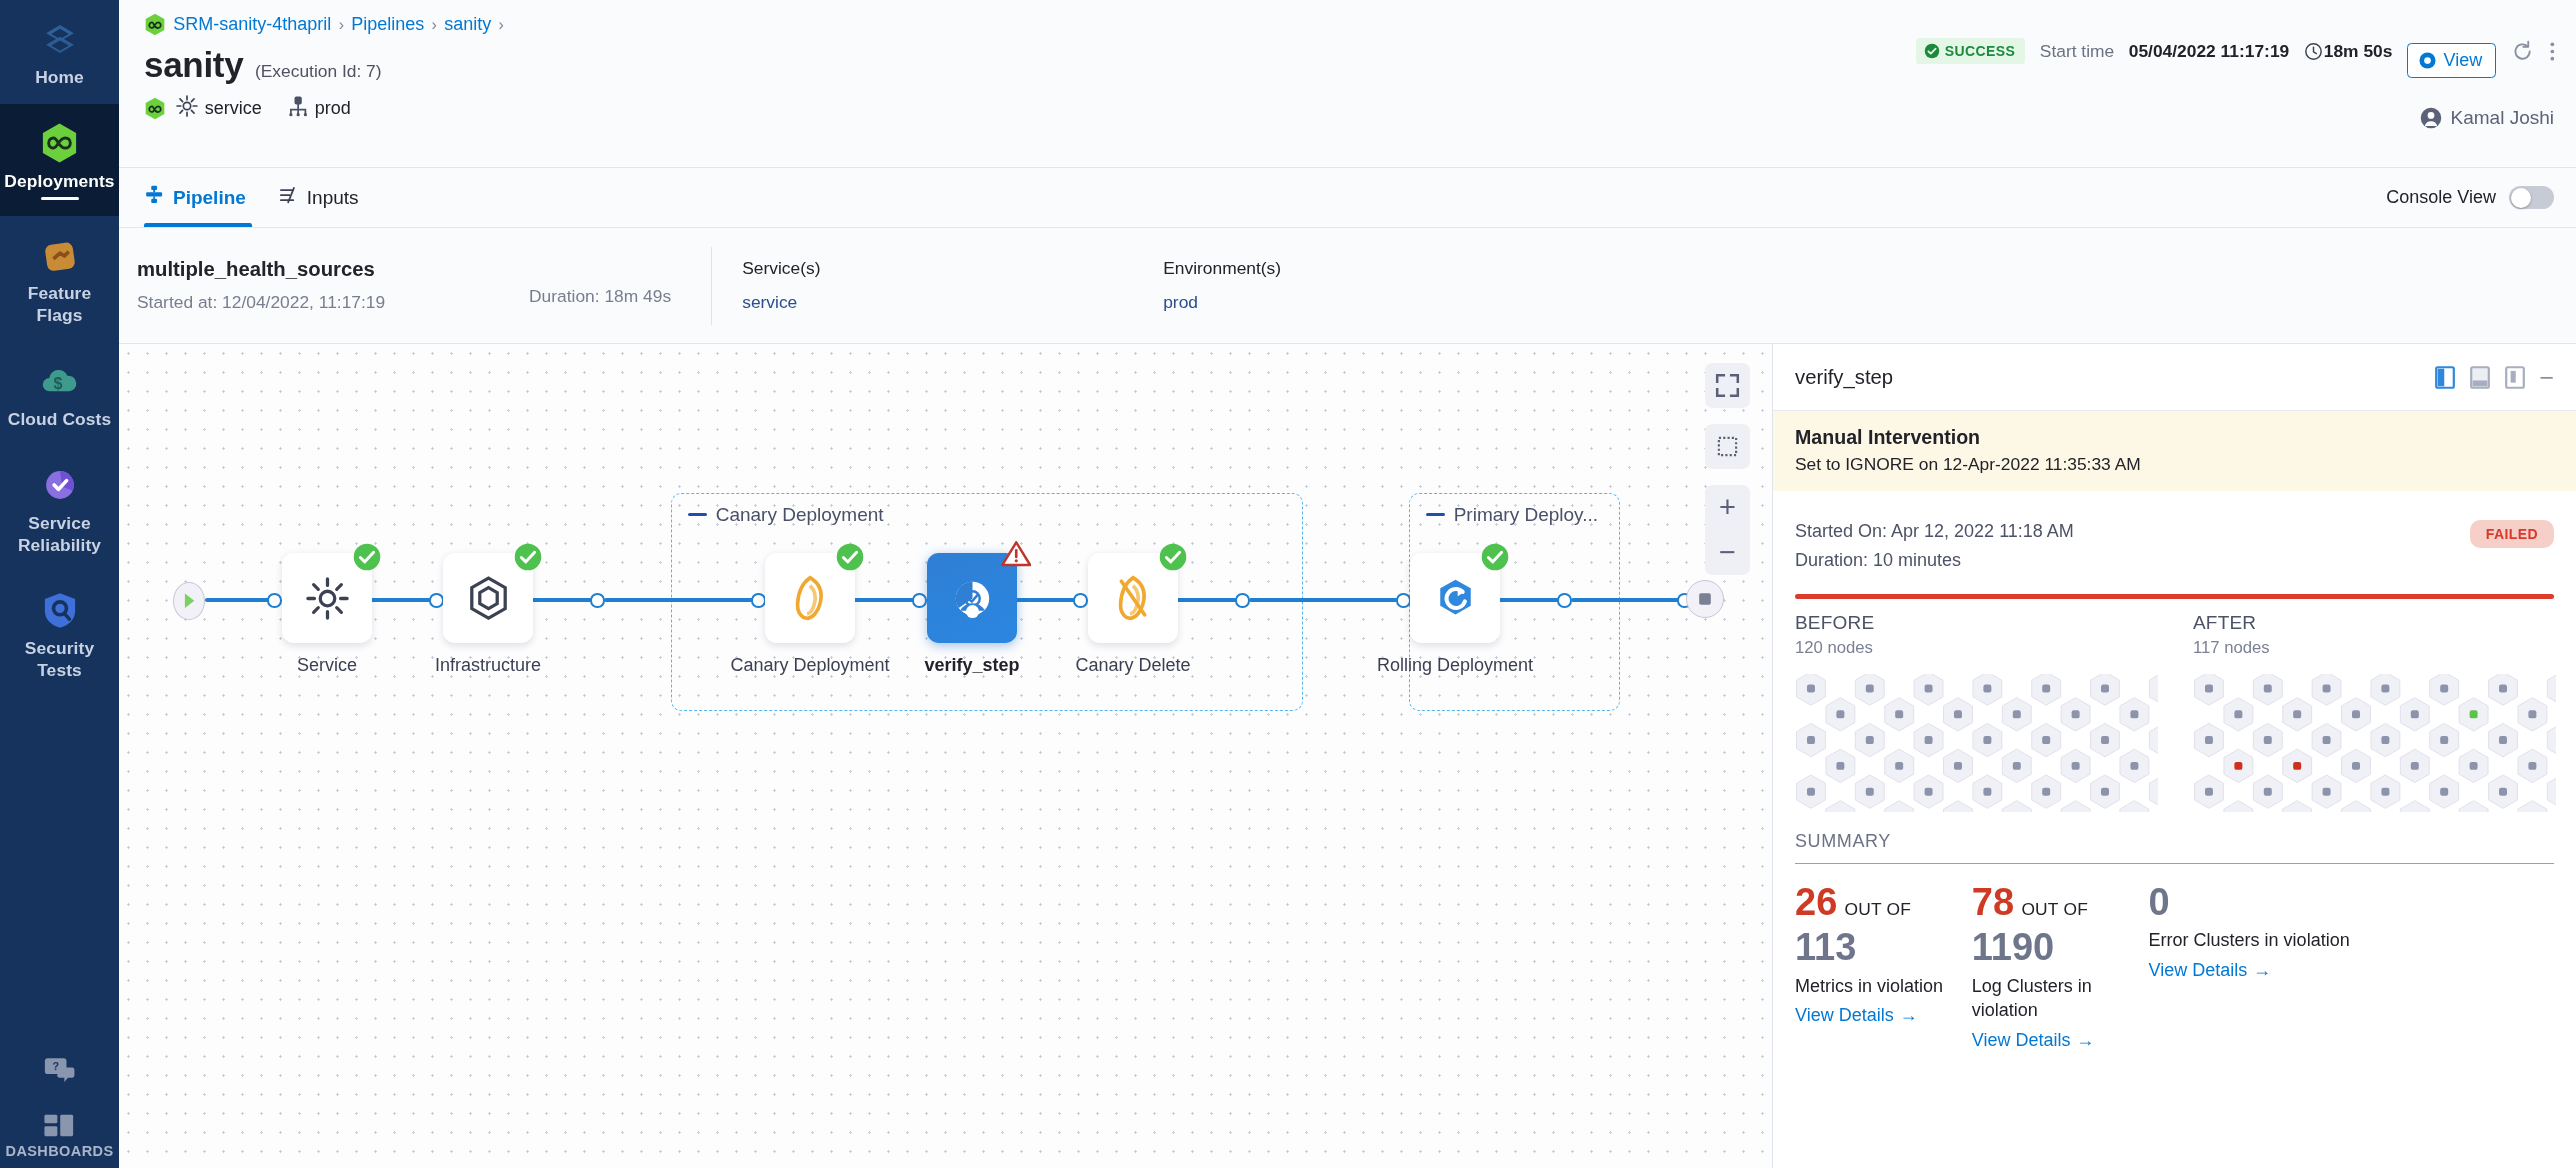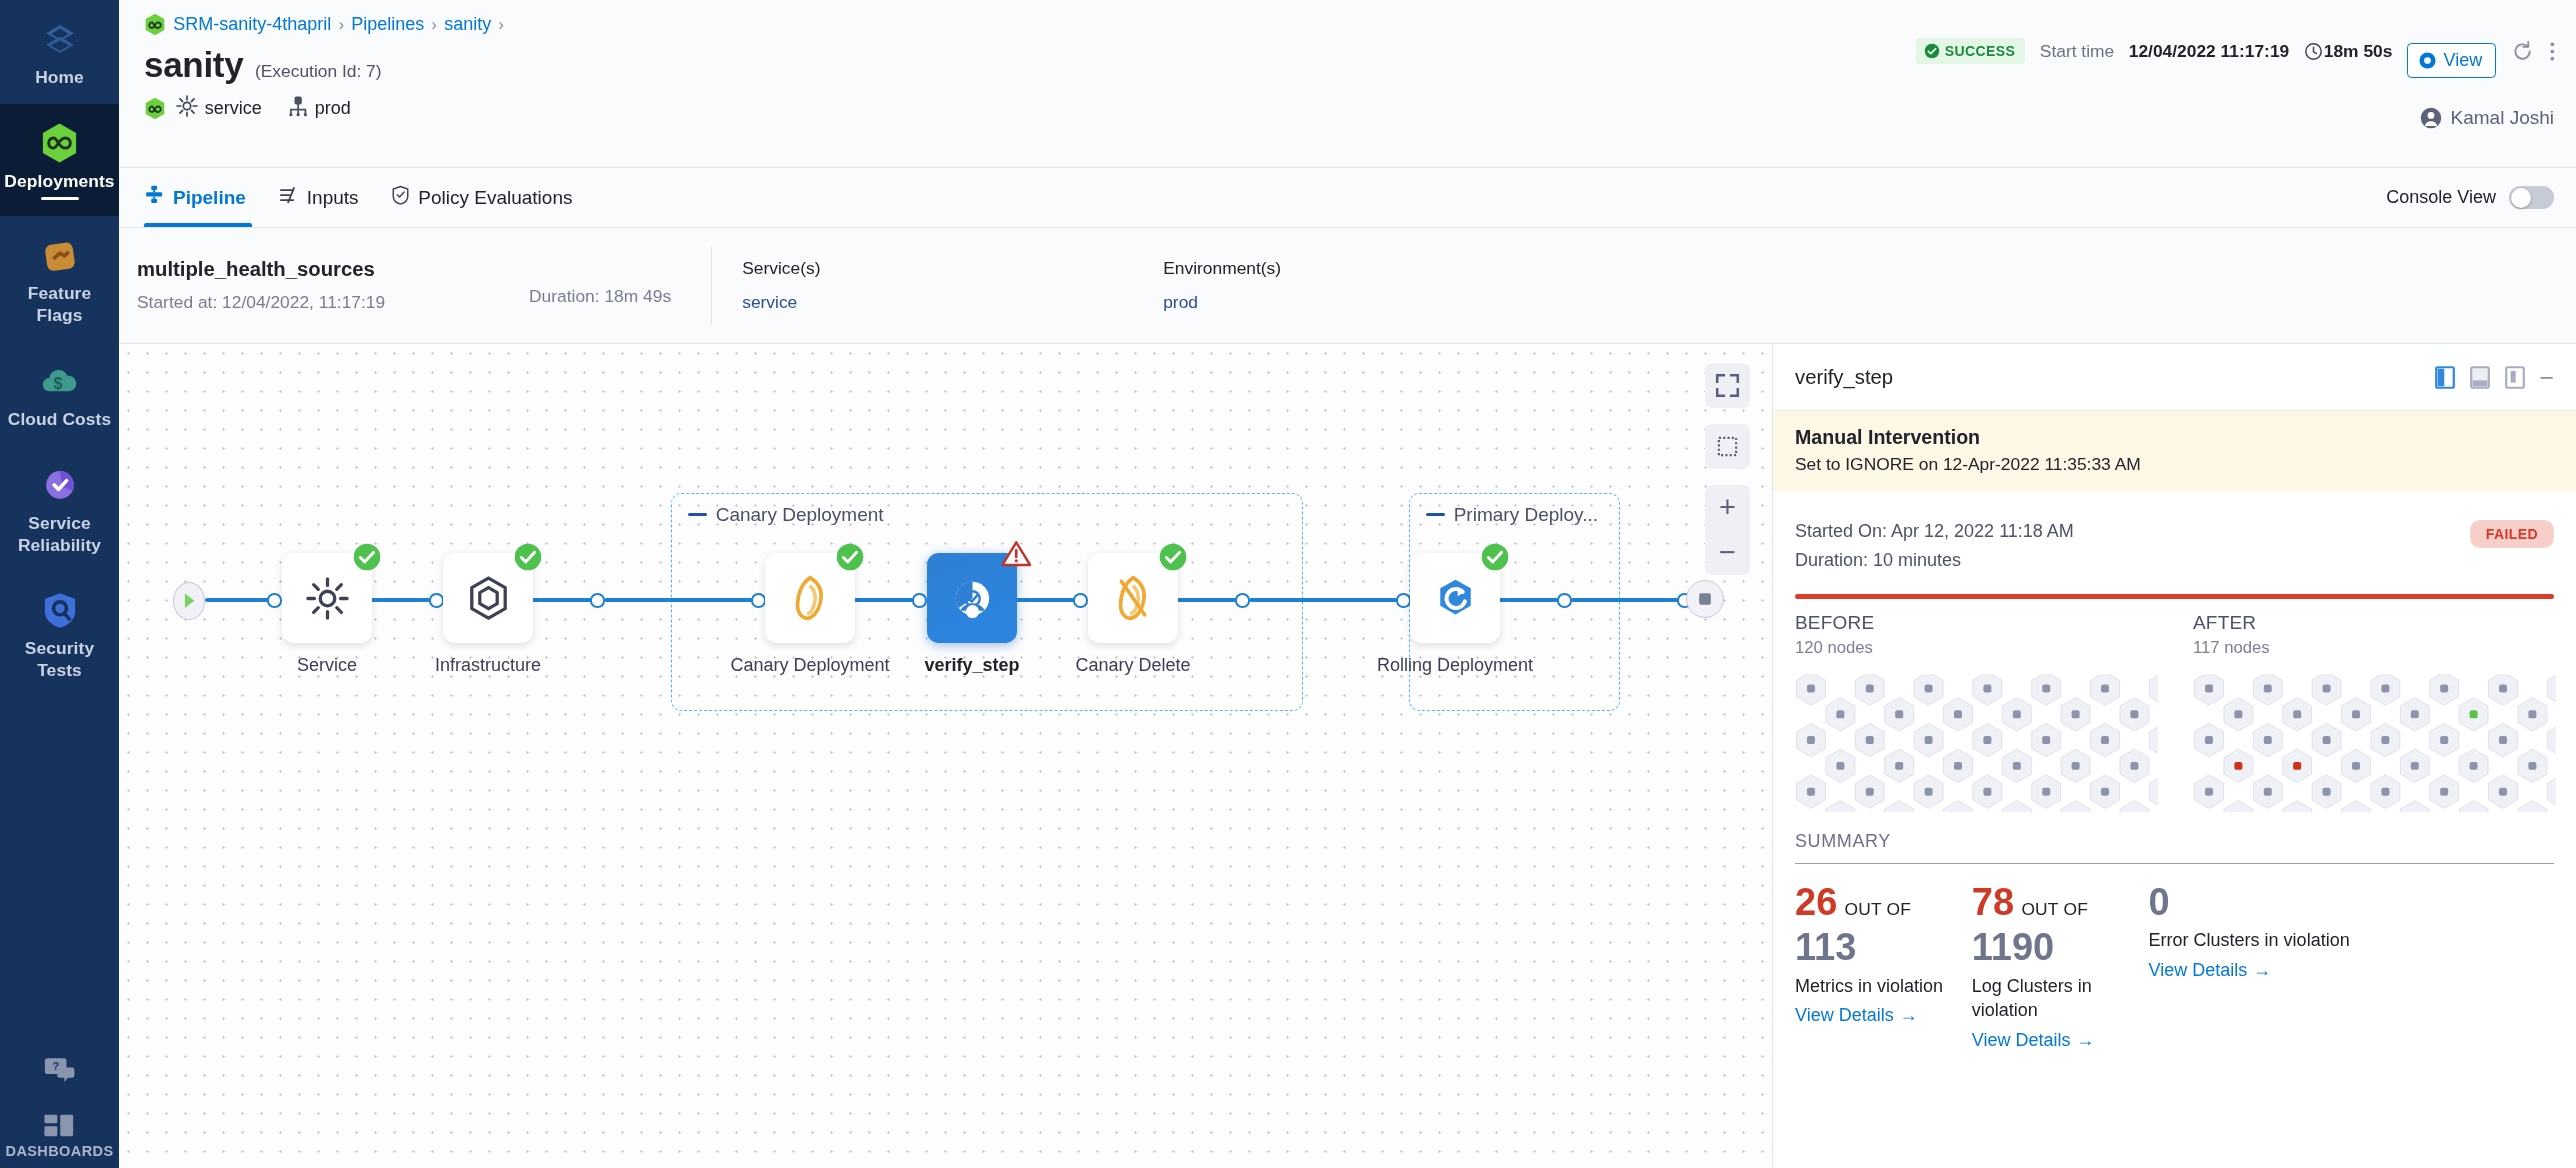--- a/index.html
+++ b/index.html
@@ -404,21 +404,21 @@
         <div class="badge-success">
           <span>
             <svg width="16" height="16" viewBox="0 0 22 22" style="display:block">
               <circle cx="11" cy="11" r="10" fill="#1b8a3d"></circle>
               <path d="M6 11.4 l3.3 3.3 L16 7.8" stroke="#e4f7e6" stroke-width="2.4" fill="none" stroke-linecap="round" stroke-linejoin="round"></path>
             </svg>
           </span>
           <span>SUCCESS</span>
         </div>
         <span class="hdr-lbl">Start time</span>
-        <span class="hdr-val">12/04/2022 11:17:19</span>
+        <span class="hdr-val">05/04/2022 11:17:19</span>
         <span class="hdr-dur">
           <span>
             <svg width="19" height="19" viewBox="0 0 26 26" style="display:block">
               <circle cx="13" cy="13" r="10.5" fill="none" stroke="#3c4254" stroke-width="2"></circle>
               <path d="M13 7v6.4l4 2.4" stroke="#3c4254" stroke-width="2" fill="none" stroke-linecap="round"></path>
             </svg>
           </span>
           <span>18m 50s</span>
         </span>
         <button class="view-btn">
@@ -470,29 +470,20 @@
         <span>Pipeline</span>
       </div>
       <div class="tab">
         <span>
           <svg width="20.3" height="20.3" viewBox="0 0 28 28">
             <path d="M4 7h17M4 14h12M4 21h17" stroke="#3c4254" stroke-width="2.4" stroke-linecap="round"></path>
             <path d="M22 4 L14 24" stroke="#3c4254" stroke-width="2.4" stroke-linecap="round"></path>
           </svg>
         </span>
         <span>Inputs</span>
-      </div>
-      <div class="tab">
-        <span>
-          <svg width="19" height="20.3" viewBox="0 0 26 28">
-            <path d="M13 2 L23 5.6v10.2C23 22 17.6 25 13 26.4 8.4 25 3 22 3 15.8V5.6z" fill="none" stroke="#3c4254" stroke-width="2"></path>
-            <path d="M8.6 13.6 l3 3 L18 9.6" fill="none" stroke="#3c4254" stroke-width="2" stroke-linecap="round" stroke-linejoin="round"></path>
-          </svg>
-        </span>
-        <span>Policy Evaluations</span>
       </div>
 
       <div class="console-view">
         <span class="cv-lbl">Console View</span>
         <span class="toggle">
           <span class="knob"></span>
         </span>
       </div>
     </div>
 

